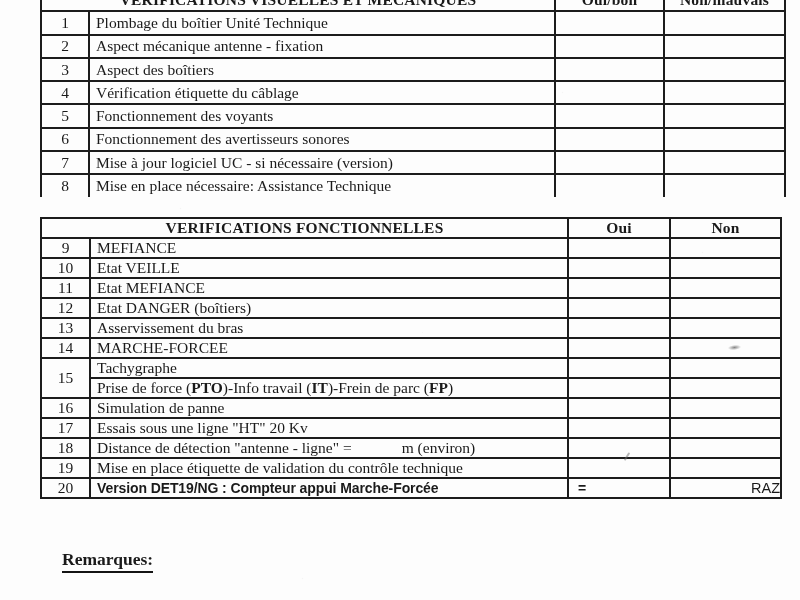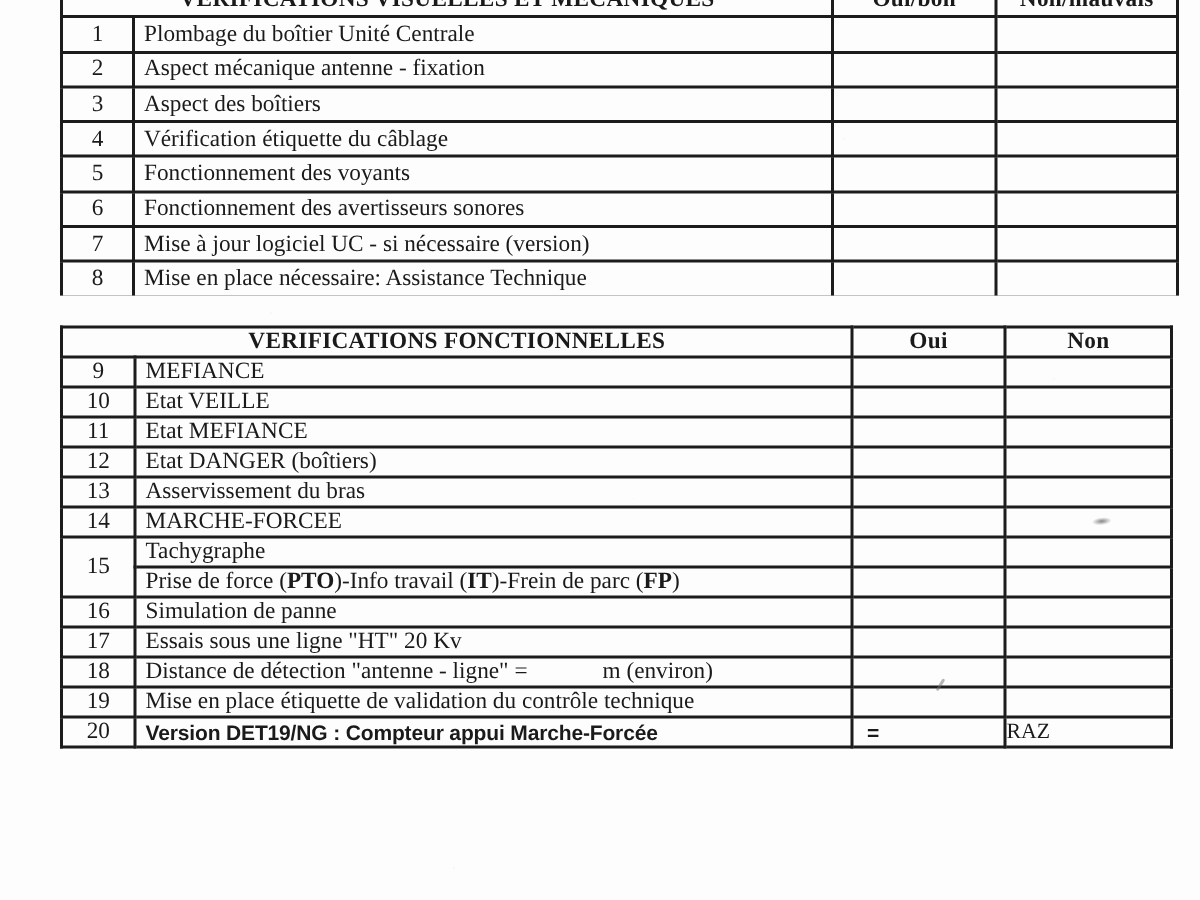--- a/index.html
+++ b/index.html
@@ -44,22 +44,22 @@
     font-family: "Liberation Sans", sans-serif;
     font-weight: bold; font-size: 14px;
     padding-left: 6px; letter-spacing: -0.1px;
   }
   .r20-eq {
     font-family: "Liberation Sans", sans-serif;
     font-weight: bold; font-size: 14px;
     text-align: left; padding-left: 9px;
   }
   .r20-raz {
-    font-family: Liberation Serif, serif;
-    font-size: 14.5px; text-align: left;
+    font-family: Liberation Sans, sans-serif;
+    font-size: 14.5px; text-align: right;
   }
 
   .remarks {
     position: absolute; left: 62px; top: 549px;
     font-size: 17.5px; font-weight: bold;
   }
   .remarks span {
     display: inline-block;
     border-bottom: 2.5px solid #141414;
     padding-bottom: 1px;
@@ -106,21 +106,21 @@
       <thead>
         <tr>
           <th colspan="2">VERIFICATIONS VISUELLES ET MECANIQUES</th>
           <th>Oui/bon</th>
           <th>Non/mauvais</th>
         </tr>
       </thead>
       <tbody>
         <tr>
           <td class="num">1</td>
-          <td class="desc">Plombage du boîtier Unité Centrale</td>
+          <td class="desc">Plombage du boîtier Unité Technique</td>
           <td class="chk"></td>
           <td class="chk"></td>
         </tr>
         <tr>
           <td class="num">2</td>
           <td class="desc">Aspect mécanique antenne - fixation</td>
           <td class="chk"></td>
           <td class="chk"></td>
         </tr>
         <tr>
@@ -253,17 +253,18 @@
 
       <tr>
         <td class="num">20</td>
         <td class="desc r20-label">Version DET19/NG : Compteur appui Marche-Forcée</td>
         <td class="r20-eq">=</td>
         <td class="r20-raz">RAZ</td>
       </tr>
     </tbody>
   </table>
 
+  <div class="remarks"><span>Remarques:</span></div>
 
   <div class="speck-1"></div>
   <div class="speck-2"></div>
   <div class="noise"></div>
 </div>
 
 </body></html>

